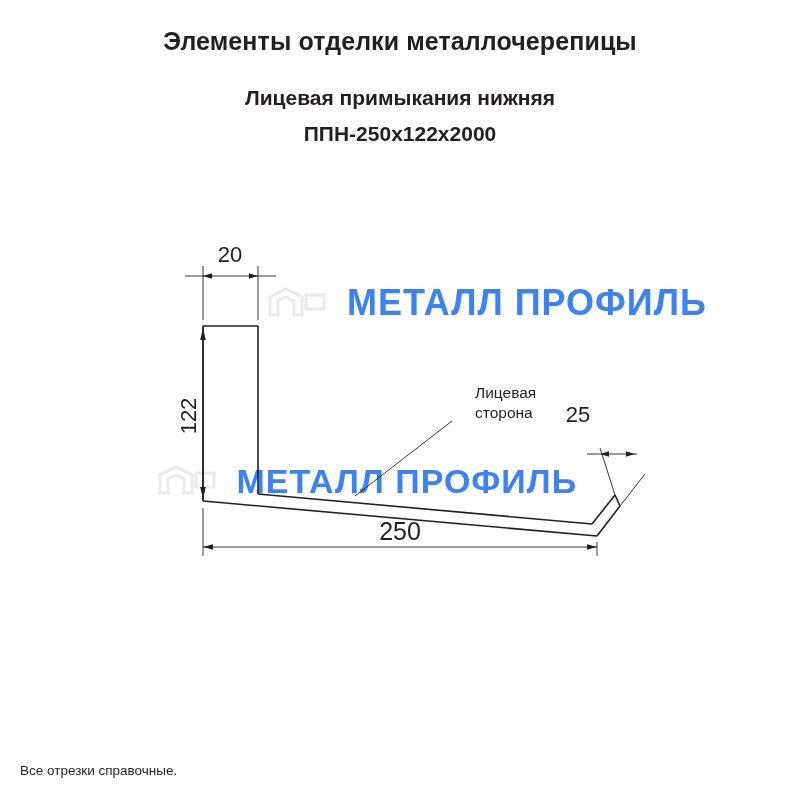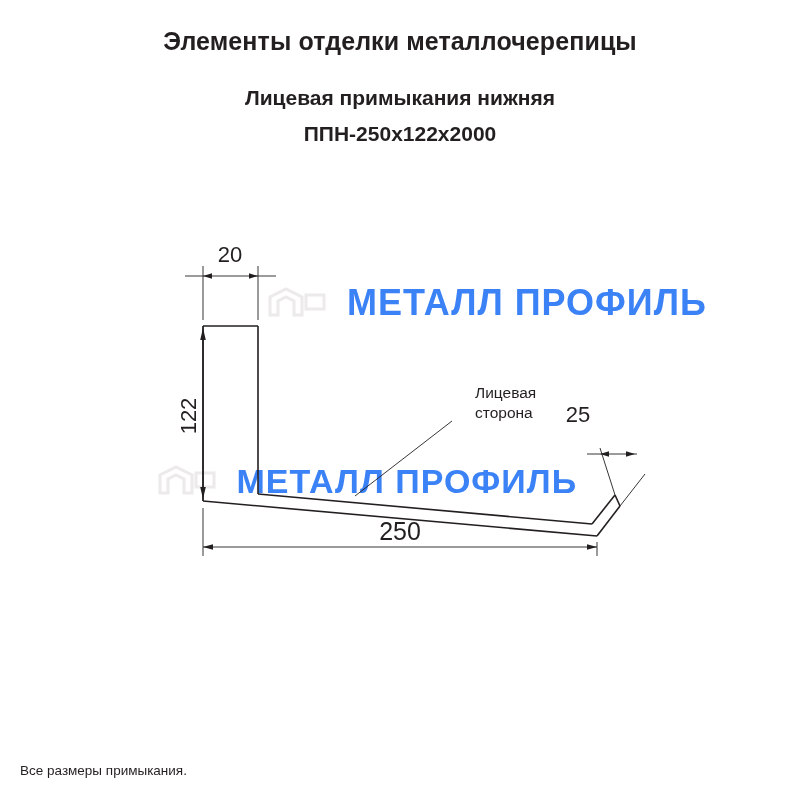--- a/index.html
+++ b/index.html
@@ -176,16 +176,16 @@
       <g stroke="#231f20" stroke-width="0.9" fill="none">
         <line x1="255" y1="280" x2="352" y2="205"></line>
       </g>
       <text class="dim-text" x="375" y="182" font-size="15.5">Лицевая</text>
       <text class="dim-text" x="375" y="202" font-size="15.5">сторона</text>
 
     </svg>
   </div>
 
   <div class="footer">
-    <div>Все размеры примыкания.</div>
+    <div>Все отрезки справочные.</div>
   </div>
 
 </div>
 
 </body></html>

